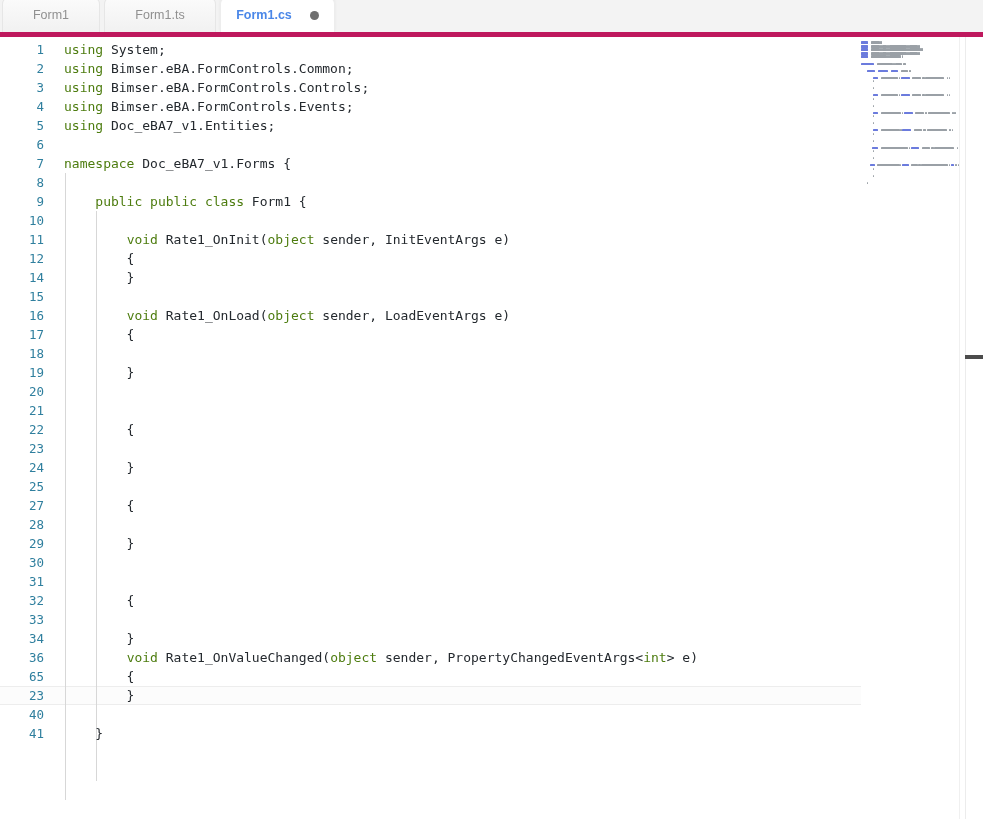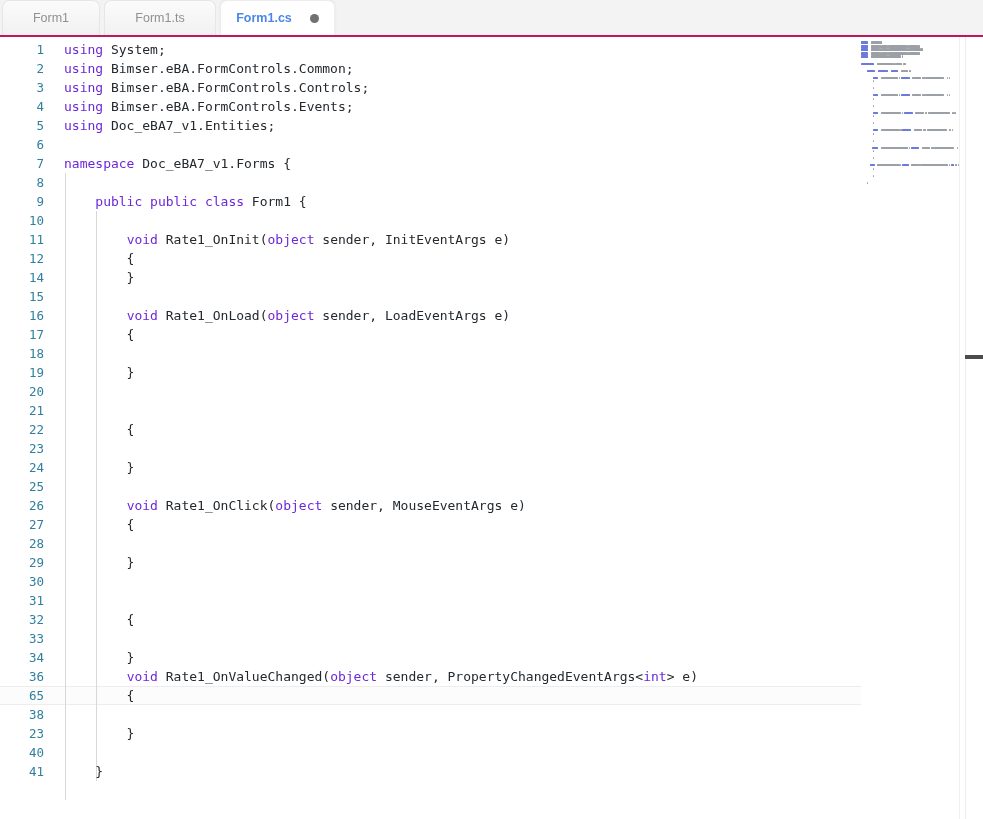--- a/index.html
+++ b/index.html
@@ -13,21 +13,21 @@
     overflow: hidden;
     font-family: "Liberation Sans", sans-serif;
     -webkit-font-smoothing: antialiased;
   }
 
   
   #tabbar {
     position: relative;
     height: 37px;
     background: #f3f3f3;
-    border-bottom: 2px solid #be185d;
+    border-bottom: 5px solid #be185d;
     display: flex;
     align-items: flex-end;
     box-sizing: border-box;
     overflow: hidden;
   }
   .tab {
     height: 35px;
     box-sizing: border-box;
     display: flex;
     align-items: center;
@@ -106,21 +106,21 @@
     color: #2f7f9e;
     font-size: 12.5px;
     padding-right: 0;
     user-select: none;
   }
   .ltext {
     padding-left: 20px;
     color: #24292e;
     position: relative;
   }
-  .kw { color: #6d28d9; }
+  .kw { color: #4d7c0f; }
 
   
   .guide {
     position: absolute;
     width: 1px;
     background: #d7d7d7;
     z-index: 0;
   }
 
   
@@ -225,32 +225,30 @@
       <div class="row"><div class="lnum">16</div><div class="ltext">        <span class="kw">void</span> Rate1_OnLoad(<span class="kw">object</span> sender, LoadEventArgs e)</div></div>
       <div class="row"><div class="lnum">17</div><div class="ltext">        {</div></div>
       <div class="row"><div class="lnum">18</div><div class="ltext"></div></div>
       <div class="row"><div class="lnum">19</div><div class="ltext">        }</div></div>
       <div class="row"><div class="lnum">20</div><div class="ltext"></div></div>
       <div class="row"><div class="lnum">21</div></div>
       <div class="row"><div class="lnum">22</div><div class="ltext">        {</div></div>
       <div class="row"><div class="lnum">23</div><div class="ltext"></div></div>
       <div class="row"><div class="lnum">24</div><div class="ltext">        }</div></div>
       <div class="row"><div class="lnum">25</div><div class="ltext"></div></div>
-      <div class="row"><div class="lnum">26</div><div class="ltext">        <span class="kw">void</span> Rate1_OnClick(<span class="kw">object</span> sender, MouseEventArgs e)</div></div>
       <div class="row"><div class="lnum">27</div><div class="ltext">        {</div></div>
       <div class="row"><div class="lnum">28</div><div class="ltext"></div></div>
       <div class="row"><div class="lnum">29</div><div class="ltext">        }</div></div>
       <div class="row"><div class="lnum">30</div><div class="ltext"></div></div>
       <div class="row"><div class="lnum">31</div></div>
       <div class="row"><div class="lnum">32</div><div class="ltext">        {</div></div>
       <div class="row"><div class="lnum">33</div><div class="ltext"></div></div>
       <div class="row"><div class="lnum">34</div><div class="ltext">        }</div></div>
       <div class="row"><div class="lnum">36</div><div class="ltext">        <span class="kw">void</span> Rate1_OnValueChanged(<span class="kw">object</span> sender, PropertyChangedEventArgs&lt;<span class="kw">int</span>&gt; e)</div></div>
       <div class="row"><div class="lnum">65</div><div class="ltext">        {</div></div>
-      <div class="row"><div class="lnum">38</div><div class="ltext"></div></div>
       <div class="row"><div class="lnum">23</div><div class="ltext">        }</div></div>
       <div class="row"><div class="lnum">40</div><div class="ltext"></div></div>
       <div class="row"><div class="lnum">41</div><div class="ltext">    }</div></div>
     </div>
 
   <div id="minimap">
       <div class="mm-row"><span class="mm-seg mm-kw" style="width: 7.25px; margin-right: 0.6px; height: 3px;"></span><span class="mm-seg" style="background: transparent; width: 1.45px; margin-right: 0.6px; height: 3px;"></span><span class="mm-seg mm-tx" style="width: 8.7px; margin-right: 0.6px; height: 3px;"></span><span class="mm-seg mm-tx" style="width: 1.45px; margin-right: 0.6px; height: 3px;"></span></div>
       <div class="mm-row"><span class="mm-seg mm-kw" style="width: 7.25px; margin-right: 0.6px; height: 3px;"></span><span class="mm-seg" style="background: transparent; width: 1.45px; margin-right: 0.6px; height: 3px;"></span><span class="mm-seg mm-tx" style="width: 8.7px; margin-right: 0.6px; height: 3px;"></span><span class="mm-seg mm-tx" style="width: 1.45px; margin-right: 0.6px; height: 3px;"></span><span class="mm-seg mm-tx" style="width: 4.35px; margin-right: 0.6px; height: 3px;"></span><span class="mm-seg mm-tx" style="width: 1.45px; margin-right: 0.6px; height: 3px;"></span><span class="mm-seg mm-tx" style="width: 17.4px; margin-right: 0.6px; height: 3px;"></span><span class="mm-seg mm-tx" style="width: 1.45px; margin-right: 0.6px; height: 3px;"></span><span class="mm-seg mm-tx" style="width: 8.7px; margin-right: 0.6px; height: 3px;"></span><span class="mm-seg mm-tx" style="width: 1.45px; margin-right: 0.6px; height: 3px;"></span></div>
       <div class="mm-row"><span class="mm-seg mm-kw" style="width: 7.25px; margin-right: 0.6px; height: 3px;"></span><span class="mm-seg" style="background: transparent; width: 1.45px; margin-right: 0.6px; height: 3px;"></span><span class="mm-seg mm-tx" style="width: 8.7px; margin-right: 0.6px; height: 3px;"></span><span class="mm-seg mm-tx" style="width: 1.45px; margin-right: 0.6px; height: 3px;"></span><span class="mm-seg mm-tx" style="width: 4.35px; margin-right: 0.6px; height: 3px;"></span><span class="mm-seg mm-tx" style="width: 1.45px; margin-right: 0.6px; height: 3px;"></span><span class="mm-seg mm-tx" style="width: 17.4px; margin-right: 0.6px; height: 3px;"></span><span class="mm-seg mm-tx" style="width: 1.45px; margin-right: 0.6px; height: 3px;"></span><span class="mm-seg mm-tx" style="width: 11.6px; margin-right: 0.6px; height: 3px;"></span><span class="mm-seg mm-tx" style="width: 1.45px; margin-right: 0.6px; height: 3px;"></span></div>
       <div class="mm-row"><span class="mm-seg mm-kw" style="width: 7.25px; margin-right: 0.6px; height: 3px;"></span><span class="mm-seg" style="background: transparent; width: 1.45px; margin-right: 0.6px; height: 3px;"></span><span class="mm-seg mm-tx" style="width: 8.7px; margin-right: 0.6px; height: 3px;"></span><span class="mm-seg mm-tx" style="width: 1.45px; margin-right: 0.6px; height: 3px;"></span><span class="mm-seg mm-tx" style="width: 4.35px; margin-right: 0.6px; height: 3px;"></span><span class="mm-seg mm-tx" style="width: 1.45px; margin-right: 0.6px; height: 3px;"></span><span class="mm-seg mm-tx" style="width: 17.4px; margin-right: 0.6px; height: 3px;"></span><span class="mm-seg mm-tx" style="width: 1.45px; margin-right: 0.6px; height: 3px;"></span><span class="mm-seg mm-tx" style="width: 8.7px; margin-right: 0.6px; height: 3px;"></span><span class="mm-seg mm-tx" style="width: 1.45px; margin-right: 0.6px; height: 3px;"></span></div>

